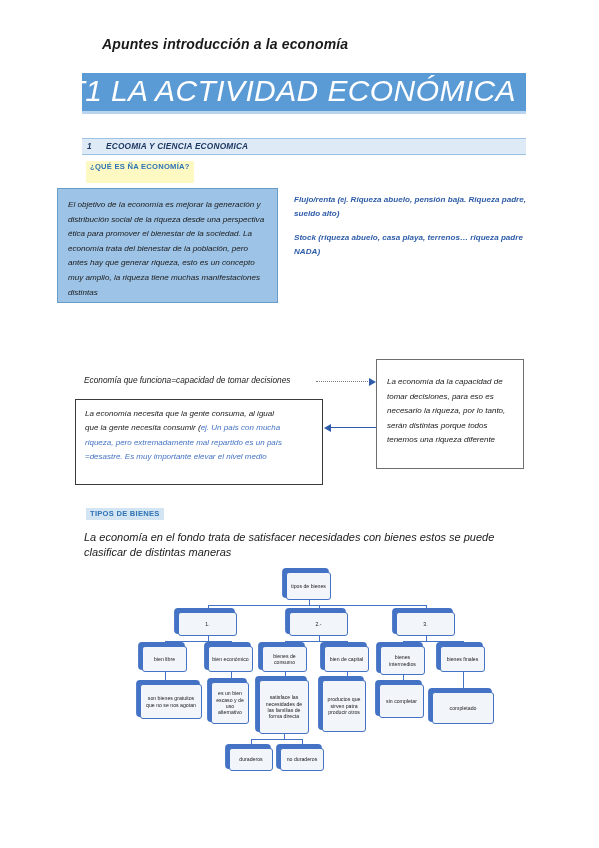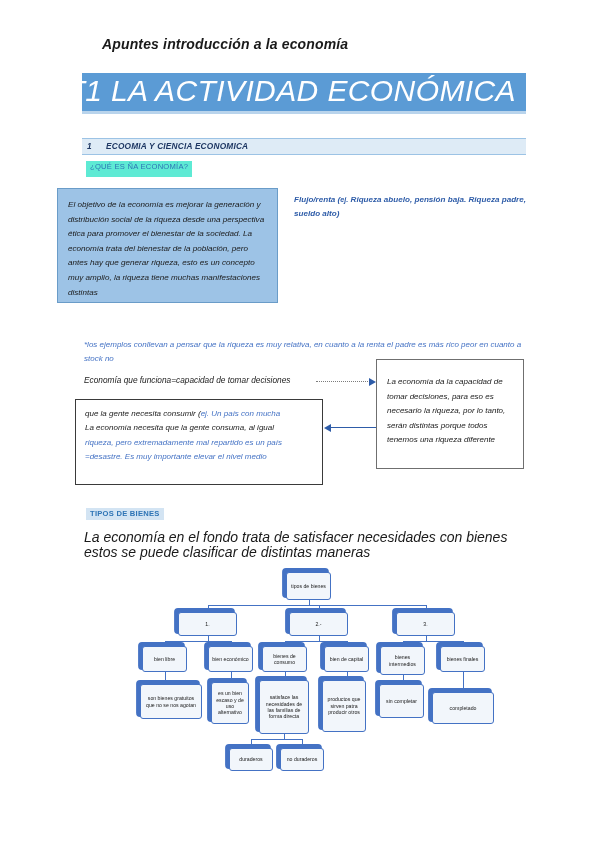--- a/index.html
+++ b/index.html
@@ -44,22 +44,22 @@
   }
   .sec-head .txt{
     position:absolute;left:24px;top:2px;
     font-size:8.3px;font-weight:bold;font-style:italic;color:#1F3864;
     letter-spacing:.2px;
   }
 
   
   .sub-head{
     position:absolute;left:86px;top:161px;
-    background:#5eead4;padding:1px 4px 6px 4px;
-    font-size:7.6px;font-weight:normal;color:#2E74B5;letter-spacing:.25px;
+    background:#fef9c3;padding:1px 4px 12px 4px;
+    font-size:7.6px;font-weight:bold;color:#2E74B5;letter-spacing:.25px;
   }
   .sub-head2{
     position:absolute;left:86px;top:508px;
     background:#d3e4f3;padding:1px 4px 2px 4px;
     font-size:7.6px;font-weight:bold;color:#2E74B5;letter-spacing:.25px;
   }
 
   
   .blue-box{
     position:absolute;left:57px;top:188px;width:221px;height:115px;
@@ -122,21 +122,21 @@
 
   
   .arrow2{position:absolute;left:324px;top:427px;width:54px;height:2px;}
   .arrow2 .line{position:absolute;left:7px;top:0;width:47px;height:0;border-top:1px solid #2E5CA8;}
   .arrow2 .head{position:absolute;left:0;top:-3px;width:0;height:0;
      border-right:7px solid #2E5CA8;border-top:4px solid transparent;border-bottom:4px solid transparent;}
 
   
   .tipos-par{
     position:absolute;left:84px;top:530px;width:444px;
-    font-size:14px;font-style:italic;line-height:15px;color:#1a1a1a;font-weight:500;
+    font-size:11px;font-style:italic;line-height:15px;color:#1a1a1a;font-weight:500;
   }
 
   
   .tree{position:absolute;left:0;top:0;width:599px;height:848px;pointer-events:none;}
   .tnode{
     position:absolute;box-sizing:border-box;
     background:#f2f6fb;
     border:1.4px solid #4472C4;
     border-radius:3px;
     box-shadow:-3px -3px 0 -0.5px #4472C4, -3px -3px 0 0.9px #4472C4;
@@ -165,34 +165,34 @@
   </div>
 
   <div class="sub-head">¿QUÉ ES ÑA ECONOMÍA?</div>
 
   <div class="blue-box">
     <p>El objetivo de la economía es mejorar la generación y distribución social de la riqueza desde una perspectiva ética para promover el bienestar de la sociedad. La economía trata del bienestar de la población, pero antes hay que generar riqueza, esto es un concepto muy amplio, la riqueza tiene muchas manifestaciones distintas</p>
   </div>
 
   <div class="riqueza">
     <p><span>Flujo/renta (</span><span class="small">ej.</span><span> Riqueza abuelo, pensión baja. Riqueza padre, sueldo alto)</span></p>
-  </div>
-
-  <div class="note">*los ejemplos conllevan a pensar que la riqueza es muy relativa, en cuanto a la renta el padre es más rico peor en cuanto a stock no</div>
+    <p>Stock (riqueza abuelo, casa playa, terrenos… riqueza padre NADA)</p>
+  </div>
+
 
   <div class="eco-line">Economía que funciona=capacidad de tomar decisiones</div>
 
   <div class="arrow1">
     <div class="line"></div>
       <div class="head"></div>
   </div>
 
   <div class="box-left">
+    <p>La economía necesita que la gente consuma, al igual</p>
     <p><span>que la gente necesita consumir (</span><span class="b">ej. Un país con mucha</span></p>
-    <p>La economía necesita que la gente consuma, al igual</p>
     <p class="b">riqueza, pero extremadamente mal repartido es un país</p>
     <p class="b">=desastre. Es muy importante elevar el nivel medio</p>
   </div>
 
   <div class="arrow2">
     <div class="line"></div>
       <div class="head"></div>
   </div>
 
   <div class="box-right">

